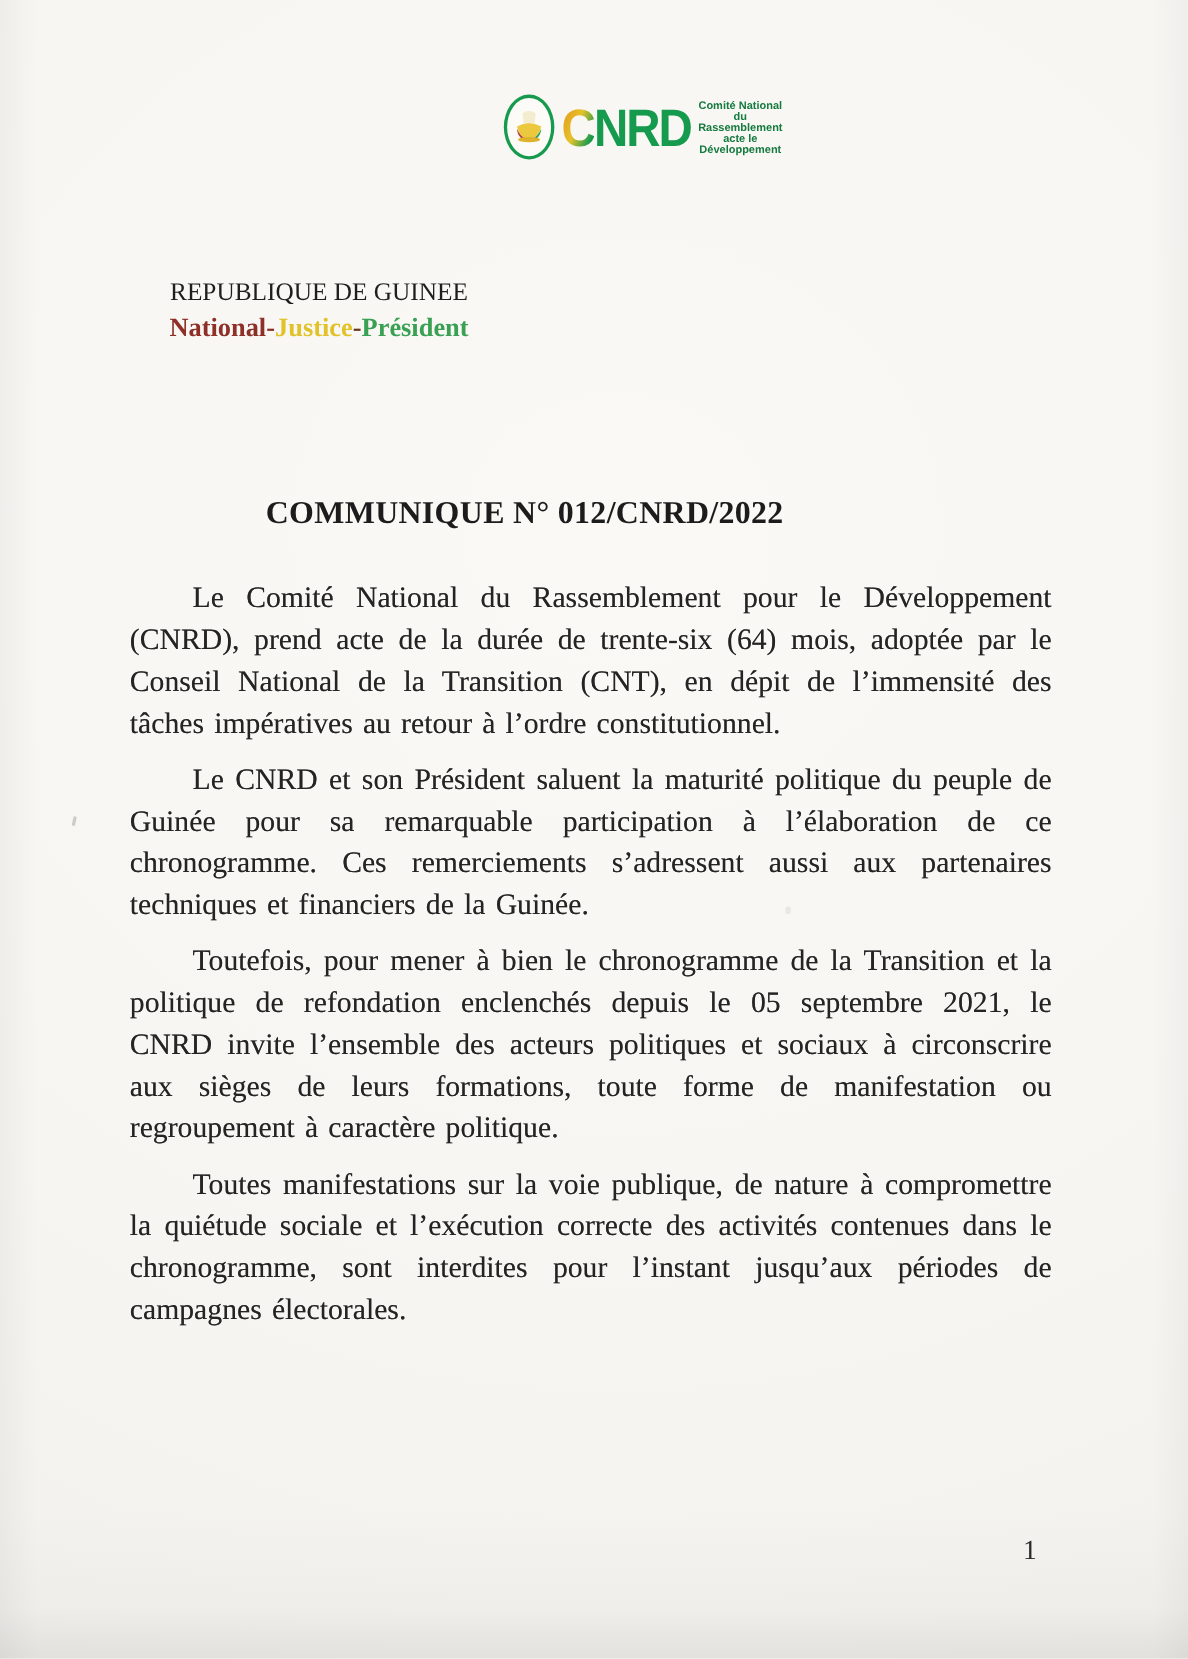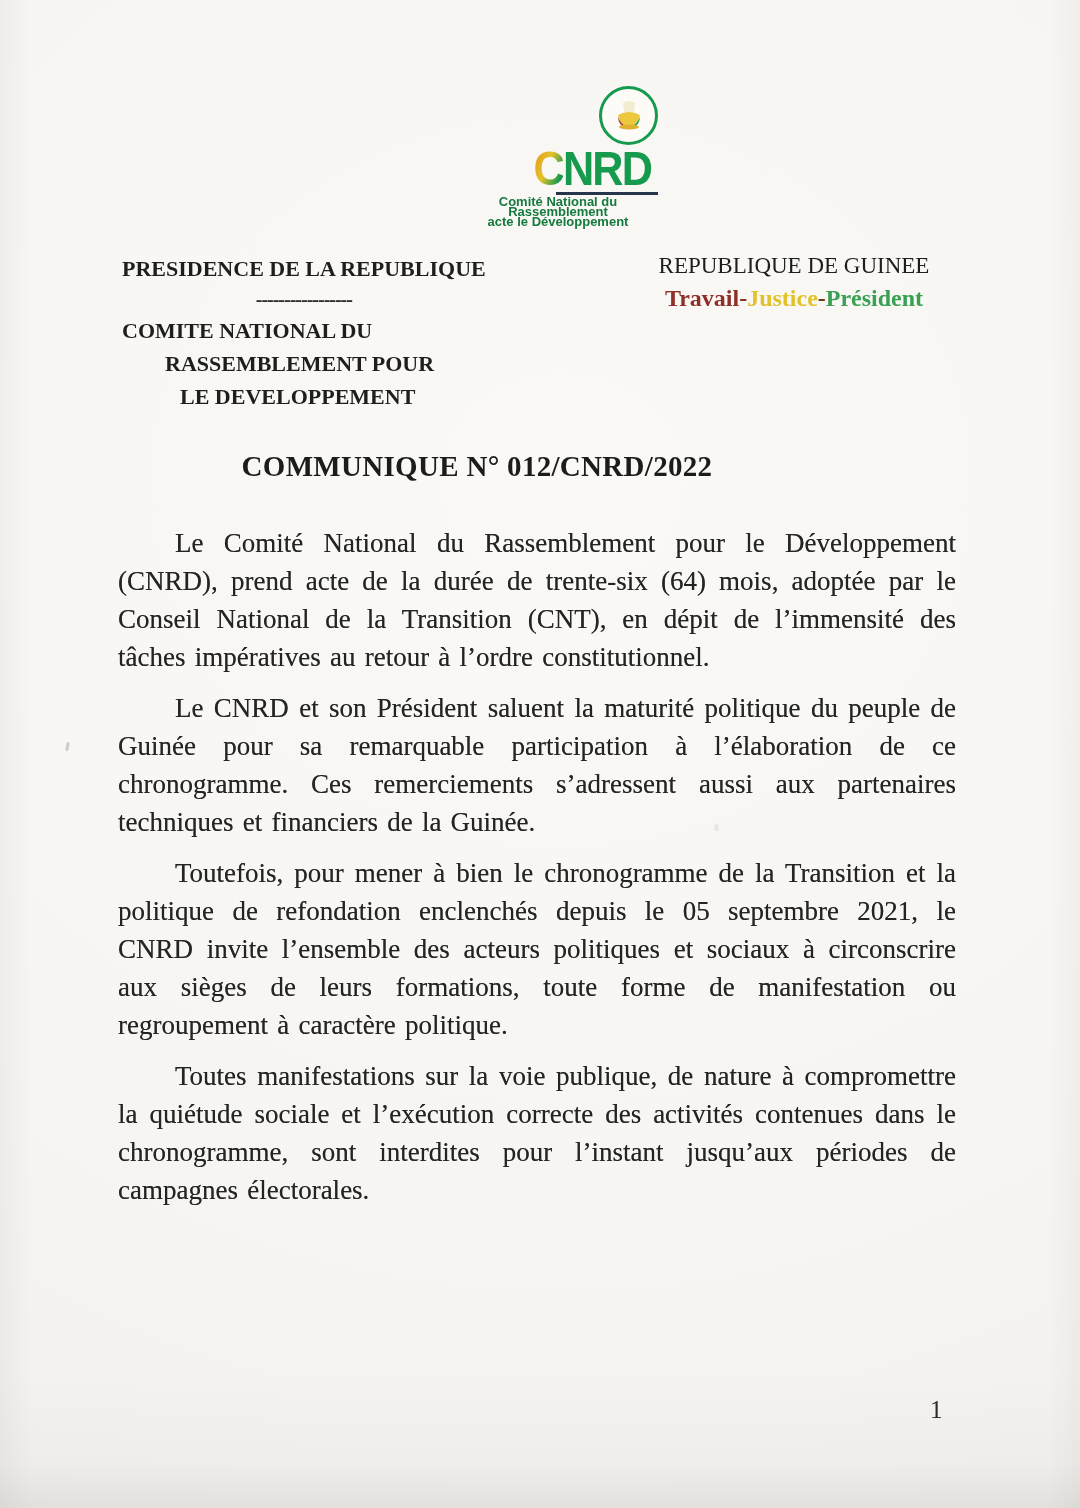--- a/index.html
+++ b/index.html
@@ -17,21 +17,21 @@
       linear-gradient(0deg, rgba(110,105,98,0.12) 0%, rgba(110,105,98,0.03) 3%, rgba(0,0,0,0) 9%),
       radial-gradient(140% 90% at 52% 32%, #faf9f6 0%, #f6f5f2 55%, #efeeeb 100%);
   }
   .speck { position: absolute; background: rgba(60,60,60,0.22); border-radius: 2px; }
   .speck.a { left: 66px; top: 742px; width: 3px; height: 9px; transform: rotate(12deg); }
   .speck.b { left: 714px; top: 824px; width: 5px; height: 7px; opacity: .35; }
 
   
   .logo {
     position: absolute; left: 458px; top: 86px; width: 200px;
-    display: flex; flex-direction: column; align-items: flex-end;
+    display: flex; flex-direction: row; align-items: center;
   }
   .logo-circle {
     width: 53px; height: 53px;
     border: 3.5px solid var(--logo-green, #169a4e);
     border-radius: 50%;
     background: #fcfbf7;
     display: flex; align-items: center; justify-content: center;
   }
   .logo-acronym {
     margin-top: 4px;
@@ -44,21 +44,21 @@
   }
   .logo-acronym .c-grad {
     background: linear-gradient(115deg, var(--logo-orange, #e39a1e) 10%, #e6c22a 45%, var(--logo-green, #169a4e) 80%);
     -webkit-background-clip: text; background-clip: text;
     color: transparent;
   }
   .logo-underline { width: 102px; height: 3px; background: var(--logo-line, #26354a); margin-top: 3px; }
   .logo-subtitle {
     margin-top: 2px; text-align: center;
     font-family: "Liberation Sans", sans-serif;
-    font-size: 13px; font-weight: bold; line-height: 10px;
+    font-size: 10px; font-weight: bold; line-height: 10px;
     color: #157a3e;
   }
 
   
   .letterhead { position: absolute; top: 252px; left: 122px; right: 118px; display: flex; justify-content: space-between; }
   .lh-left { font-weight: bold; font-size: 22px; line-height: 33px; color: #1e1e1e; }
   .lh-left .divider { text-align: center; font-size: 20px; line-height: 29px; letter-spacing: -1px; font-weight: bold; color: #2a2a2a; }
   .lh-left .indent1 { padding-left: 43px; }
   .lh-left .indent2 { padding-left: 58px; }
   .lh-right { width: 336px; text-align: center; }
@@ -114,30 +114,23 @@
     </div>
     <div class="logo-acronym"><span class="c-grad">C</span><span>NRD</span></div>
     <div class="logo-underline"></div>
     <div class="logo-subtitle">
       <div>Comité National du Rassemblement</div>
       <div>acte le Développement</div>
     </div>
   </div>
 
   <div class="letterhead">
-    <div class="lh-left">
-      <div>PRESIDENCE DE LA REPUBLIQUE</div>
-      <div class="divider">-----------------</div>
-      <div>COMITE NATIONAL DU</div>
-      <div class="indent1">RASSEMBLEMENT POUR</div>
-      <div class="indent2">LE DEVELOPPEMENT</div>
-    </div>
     <div class="lh-right">
       <div class="country">REPUBLIQUE DE GUINEE</div>
-      <div class="motto"><span class="t">Travail</span><span class="s1">-</span><span class="j">Justice</span><span class="s2">-</span><span class="so">Président</span></div>
+      <div class="motto"><span class="t">National</span><span class="s1">-</span><span class="j">Justice</span><span class="s2">-</span><span class="so">Président</span></div>
     </div>
   </div>
 
   <div class="doc-title">COMMUNIQUE N° 012/CNRD/2022</div>
 
   <div class="doc-body">
     <p>Le Comité National du Rassemblement pour le Développement (CNRD), prend acte de la durée de trente-six (64) mois, adoptée par le Conseil National de la Transition (CNT), en dépit de l’immensité des tâches impératives au retour à l’ordre constitutionnel.</p>
     <p>Le CNRD et son Président saluent la maturité politique du peuple de Guinée pour sa remarquable participation à l’élaboration de ce chronogramme. Ces remerciements s’adressent aussi aux partenaires techniques et financiers de la Guinée.</p>
     <p>Toutefois, pour mener à bien le chronogramme de la Transition et la politique de refondation enclenchés depuis le 05 septembre 2021, le CNRD invite l’ensemble des acteurs politiques et sociaux à circonscrire aux sièges de leurs formations, toute forme de manifestation ou regroupement à caractère politique.</p>
     <p>Toutes manifestations sur la voie publique, de nature à compromettre la quiétude sociale et l’exécution correcte des activités contenues dans le chronogramme, sont interdites pour l’instant jusqu’aux périodes de campagnes électorales.</p>

